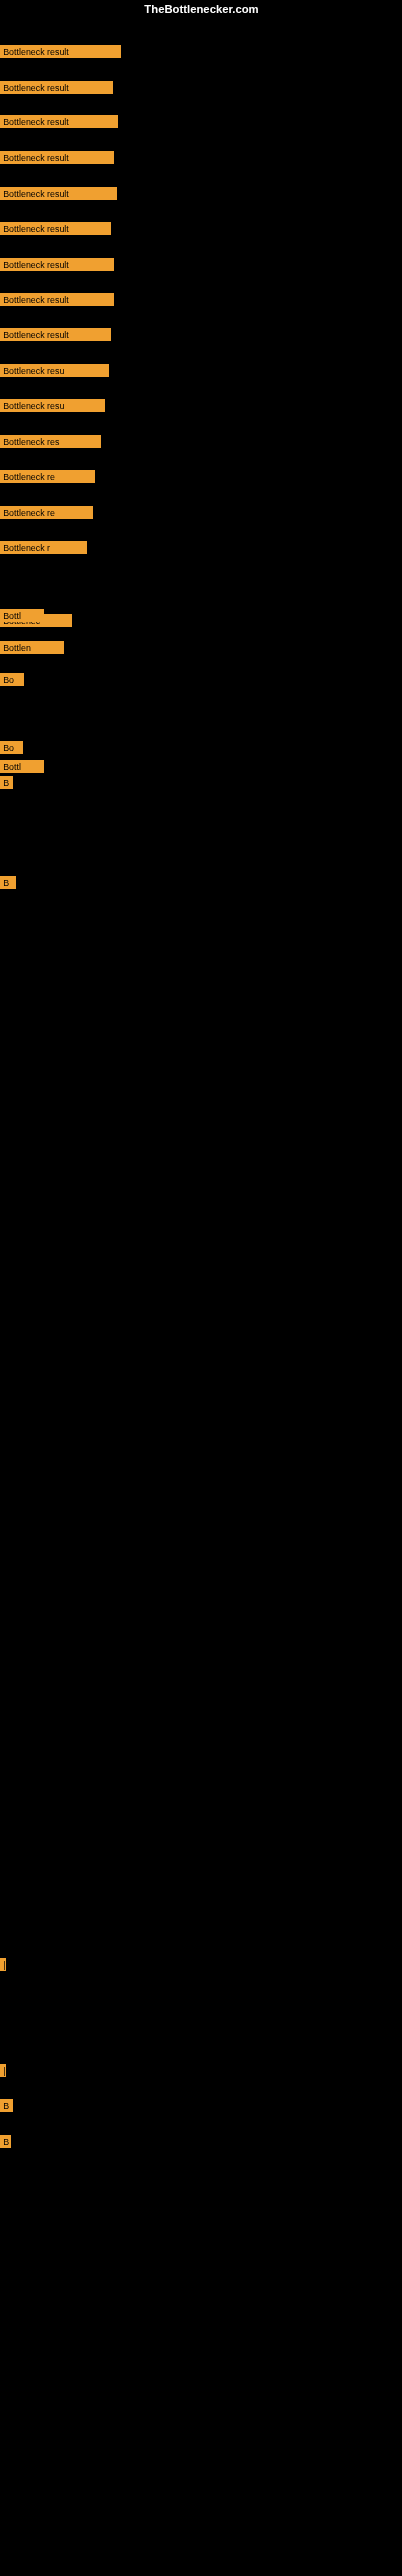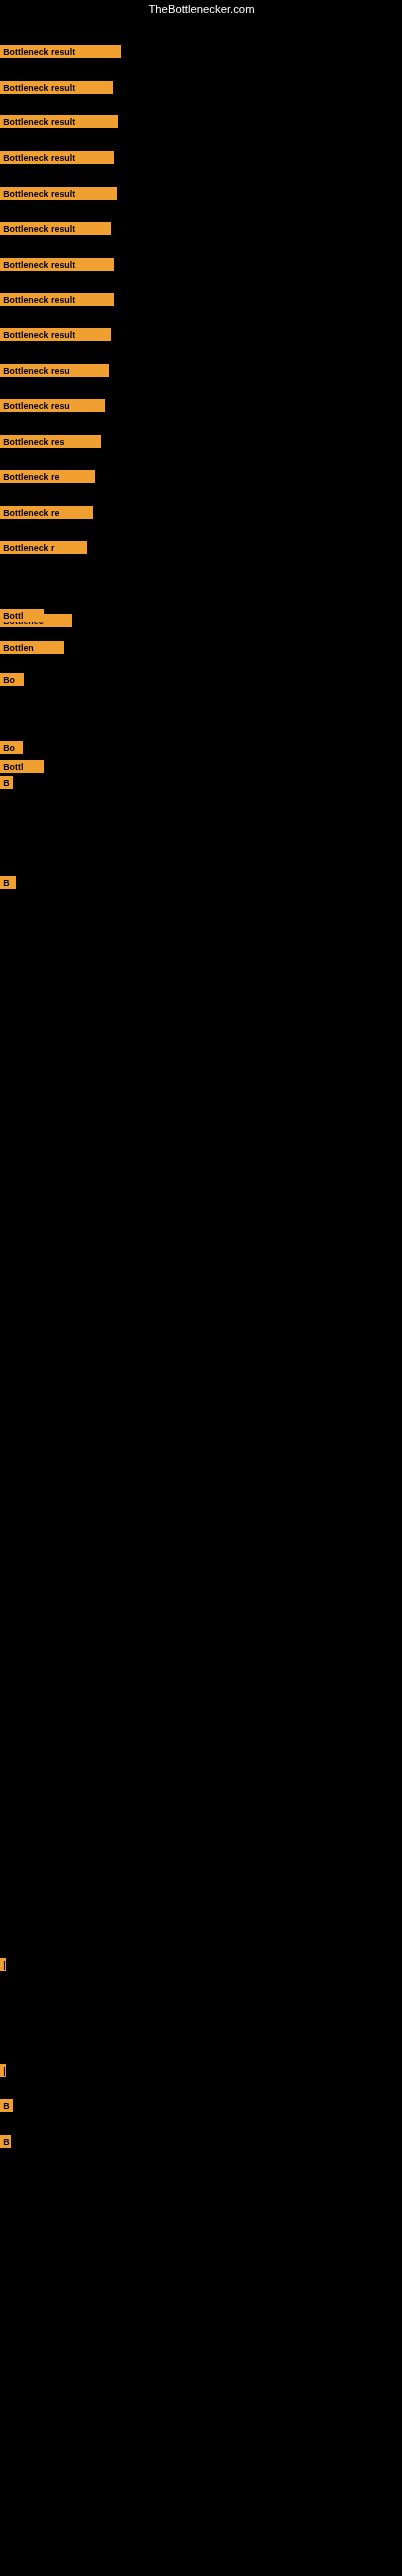--- a/index.html
+++ b/index.html
@@ -16,28 +16,29 @@
     }
     .site-title {
       position: absolute;
       top: 0;
       left: 0;
       right: 0;
       text-align: center;
       color: #ffffff;
       font-size: 11.3px;
       padding: 3.2px 0;
+      font-weight: bold;
     }
     .bottleneck-badge {
       position: absolute;
       left: 0;
       background-color: #f0a030;
       color: #000000;
       font-size: 8.9px;
-      font-weight: bold;
+      font-weight: normal;
       padding: 1.6px 3.2px;
       white-space: nowrap;
       overflow: hidden;
     }
   </style>
 </head>
 <body>
 
 <div class="site-title">
   <span>TheBottlenecker.com</span>

